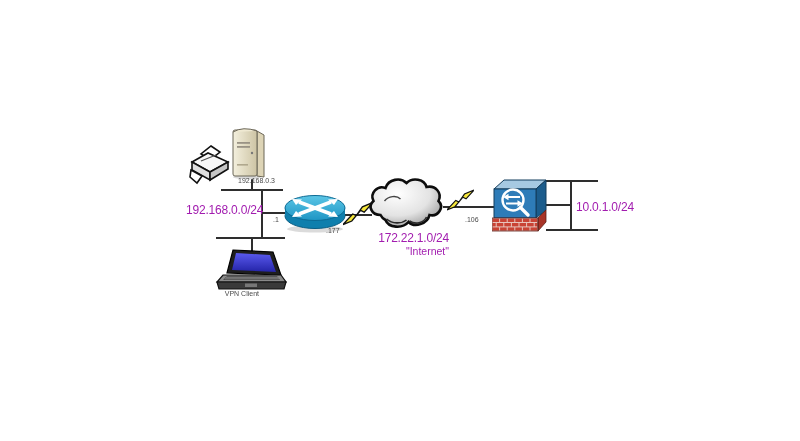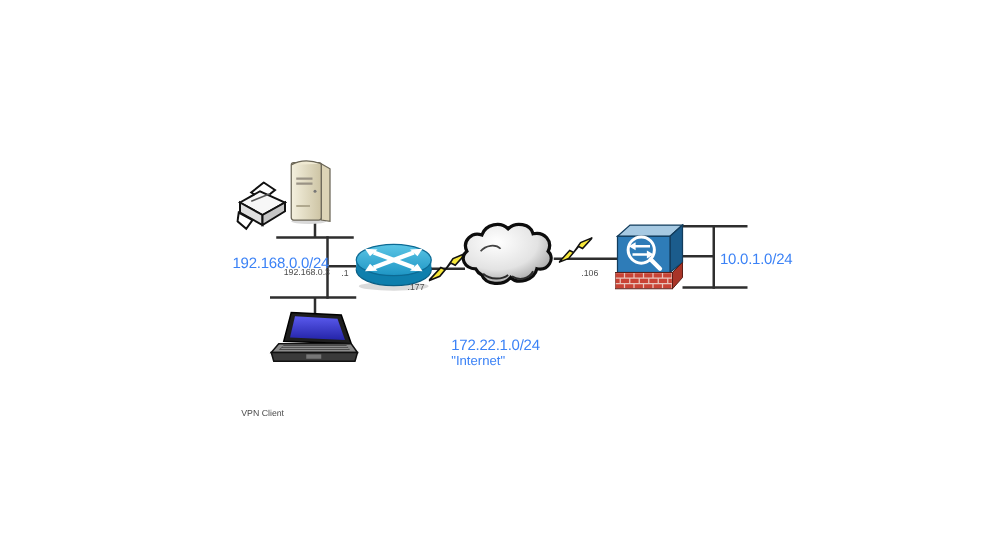--- a/index.html
+++ b/index.html
@@ -3,24 +3,24 @@
 <meta charset="utf-8">
 <style>
   html,body{margin:0;padding:0;background:#ffffff;}
   #canvas{
     position:relative;width:800px;height:441px;background:#ffffff;overflow:hidden;
     font-family:"Liberation Sans",sans-serif;
   }
   .abs{position:absolute;}
   .line-h{position:absolute;height:1.5px;background:#2e2e2e;}
   .line-v{position:absolute;width:1.5px;background:#2e2e2e;}
-  .lbl{position:absolute;color:#3b82f6;white-space:nowrap;}
+  .lbl{position:absolute;color:#a21caf;white-space:nowrap;}
   .lbl-big{font-size:12px;letter-spacing:-0.2px;}
   .lbl-small{font-size:7px;color:#4a4a4a;}
-  .ctr{text-align:left;margin-top:38px;}
+  .ctr{text-align:right;}
   .clip{overflow:hidden;}
 </style>
 </head>
 <body>
 
 <div id="canvas">
 
   <div class="line-h" style="left:221px;top:189px;width:62px;"></div>
   <div class="line-v" style="left:261px;top:189px;height:50px;"></div>
   <div class="line-v" style="left:251px;top:171px;height:19px;"></div>

